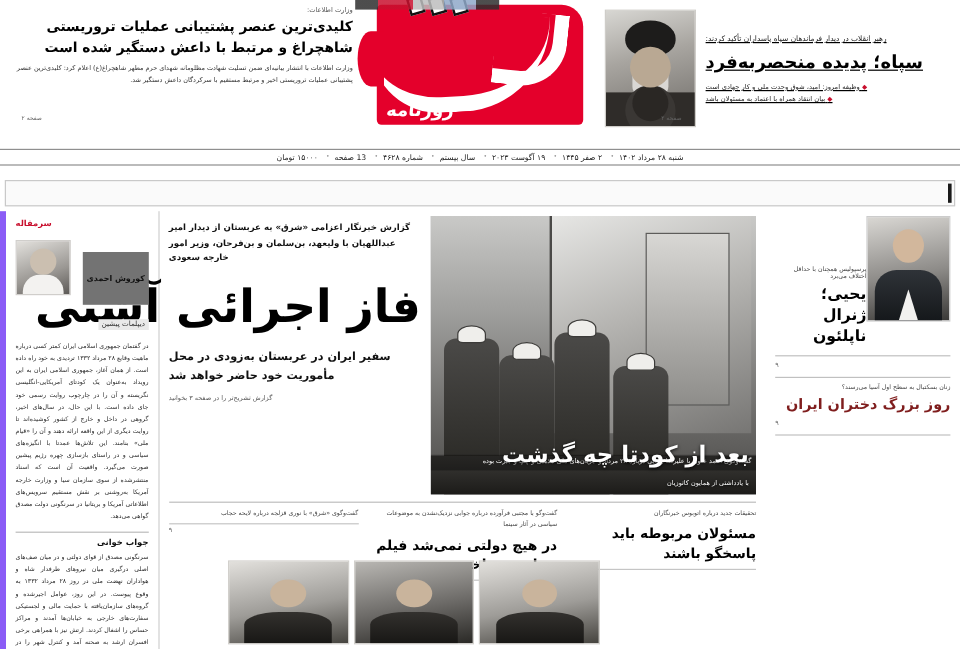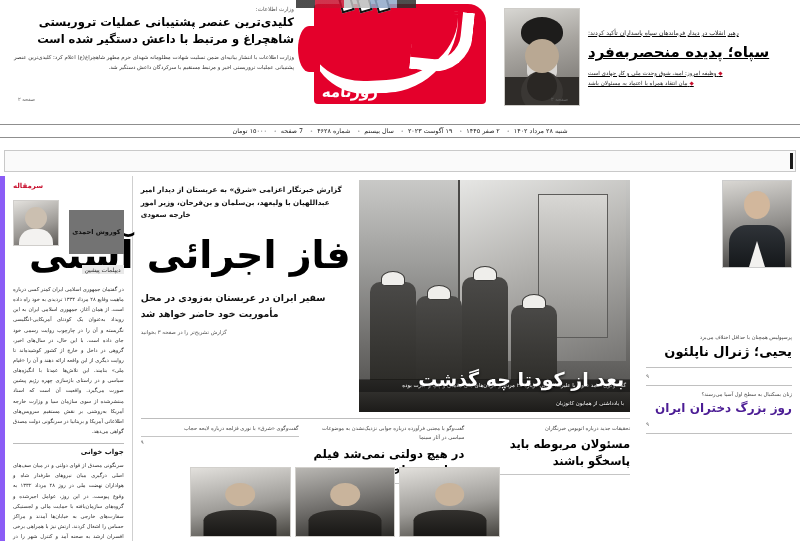--- a/index.html
+++ b/index.html
@@ -334,21 +334,21 @@
   .story .pn {
     font-size:5.4px; color:#666; border-top:1px solid #c5c5c5;
     padding-top:2px; text-align:left;
   }
 
   
   .col-left {
     width: 186px; padding: 4px 8px 4px 8px;
     display:flex; flex-direction:column;
   }
-  .lc-top { display:flex; flex-direction:column; gap:24px; }
+  .lc-top { display:flex; flex-direction:row; gap:0; }
   .lc-photo {
     width:70px; height:88px; flex:0 0 auto;
     background: linear-gradient(170deg,#d9d7d3,#8d8b88 55%,#3a3937);
     position:relative; overflow:hidden; border:1px solid #ccc;
   }
   .lc-photo::before {
     content:""; position:absolute; left:50%; top:10px; transform:translateX(-50%);
     width:26px; height:28px; border-radius:50%; background:#d2b79c;
   }
   .lc-photo::after {
@@ -360,21 +360,21 @@
     position:absolute; left:50%; bottom:0; transform:translateX(-50%);
     width:16px; height:26px; background:#f2f1ef; z-index:2;
     clip-path: polygon(50% 0,100% 100%,0 100%);
   }
   .lc-text { flex:1 1 auto; text-align:right; padding-top:42px; }
   .lc-kicker { font-size:5.2px; color:#444; margin-bottom:3px; }
   .lc-head { font-size:13px; font-weight:700; color:#000; line-height:1.35; }
   .hr-thin { border-top:1px solid #c0c0c0; margin:6px 0 5px 0; }
   .lc-item { text-align:right; margin-bottom:4px; }
   .lc-item .k { font-size:5.2px; color:#444; margin-bottom:3px; }
-  .lc-item h4 { font-size:12px; font-weight:700; color:#4c1d95; line-height:1.45; }
+  .lc-item h4 { font-size:12px; font-weight:700; color:#7f1d1d; line-height:1.45; }
   .lc-pn { font-size:5.4px; color:#666; text-align:left; }
 
   
   .portrait-strip {
     position:absolute; left:190px; right:300px; bottom:0; height:78px;
     display:flex; flex-direction:row; gap:4px; padding:4px 0;
   }
   .p-thumb {
     flex:1 1 0; position:relative; overflow:hidden;
     background: linear-gradient(170deg,#e2e0dc,#9e9c98 55%,#46443f);
@@ -434,21 +434,21 @@
     <div class="pageref l">صفحه ۲</div>
   </div>
 
   <div class="datebar">
     <ul>
       <li>شنبه ۲۸ مرداد ۱۴۰۲</li>
       <li>۲ صفر ۱۴۴۵</li>
       <li>۱۹ آگوست ۲۰۲۳</li>
       <li>سال بیستم</li>
       <li>شماره ۴۶۲۸</li>
-      <li>7 صفحه</li>
+      <li>13 صفحه</li>
       <li>۱۵۰۰۰ تومان</li>
     </ul>
   </div>
 
   <div class="ticker">
     <span class="ticker-mark"></span>
   </div>
 
   <div class="main">
 

